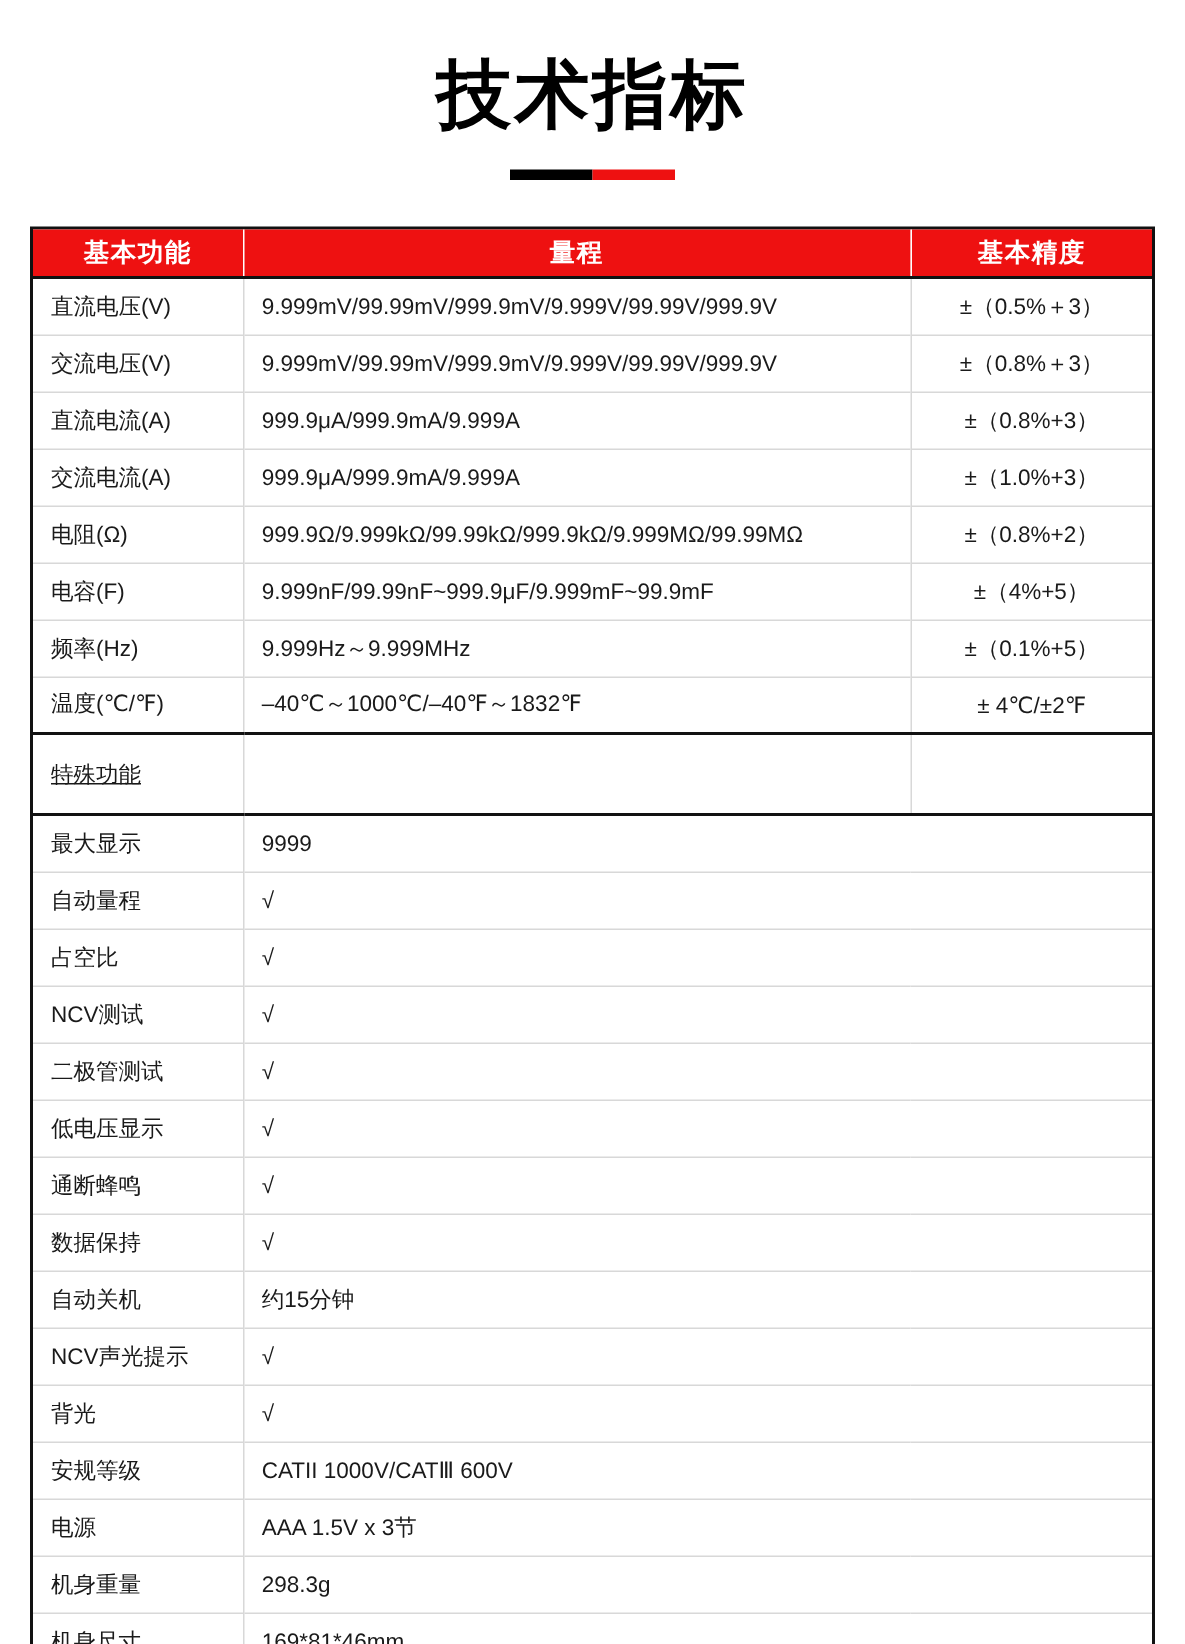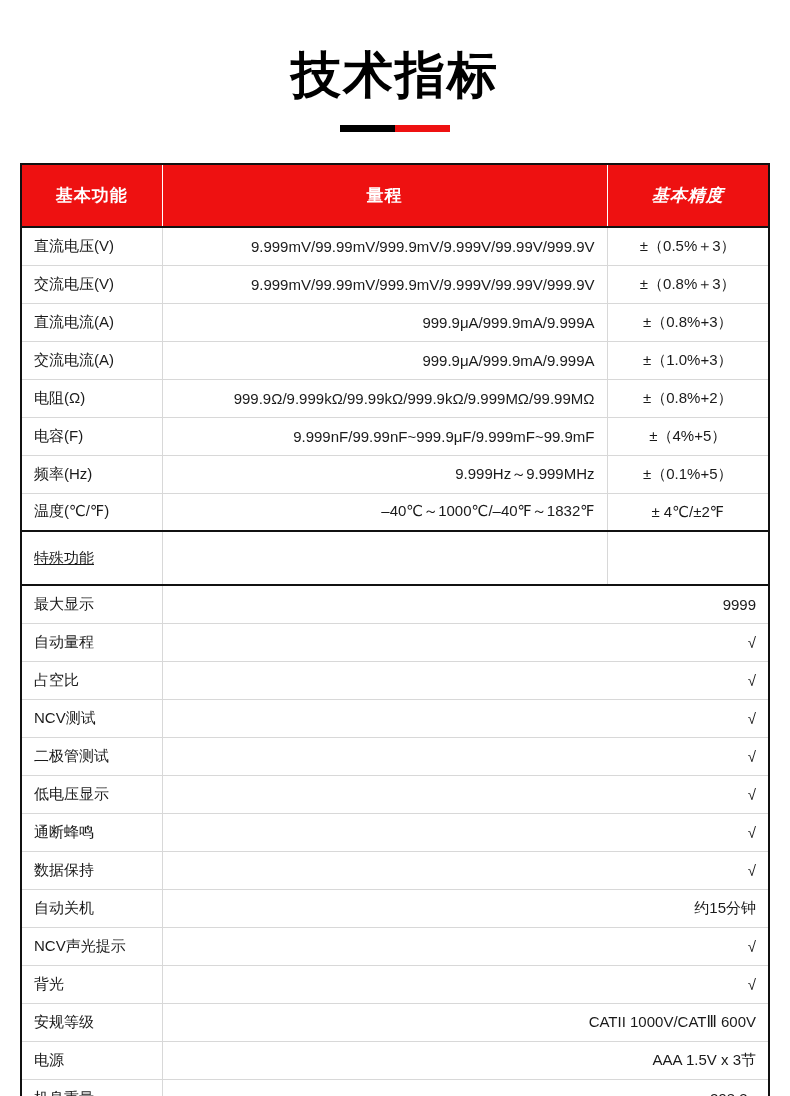--- a/index.html
+++ b/index.html
@@ -27,21 +27,21 @@
   .title-block {
     padding-top: 36px;
     text-align: center;
   }
   .page-title {
     font-size: 50px;
     font-weight: bold;
     letter-spacing: 2px;
     line-height: 1.1;
     color: #000000;
-    margin: 12px;
+    margin: 0;
   }
   .divider {
     margin: 22px auto 0 auto;
     width: 110px;
     height: 7px;
     display: flex;
   }
   .divider .seg-dark {
     flex: 1 1 50%;
     background: #000000;
@@ -66,45 +66,45 @@
   }
   table.spec col.c-fn    { width: 140px; }
   table.spec col.c-range { width: 445px; }
   table.spec col.c-acc   { width: 161px; }
 
   thead th {
     background: #ee1111;
     color: #ffffff;
     font-size: 17px;
     font-weight: bold;
-    height: 62px;
+    height: 32px;
     padding: 0 10px;
     text-align: center;
     border-right: 1px solid #ffffff;
     box-sizing: border-box;
     letter-spacing: 1px;
   }
-  thead th:last-child { border-right: none; font-style: italic; }
+  thead th:last-child { border-right: none; }
   thead tr { border-bottom: 2px solid #111111; }
 
   tbody td {
     height: 38px;
     padding: 4px 12px;
     border-top: 1px solid #d8d8d8;
     border-right: 1px solid #d8d8d8;
     box-sizing: border-box;
     vertical-align: middle;
     font-size: 15px;
     color: #1a1a1a;
   }
   tbody td:last-child { border-right: none; }
   tbody tr:first-child td { border-top: none; }
 
   td.fn   { text-align: left; }
-  td.rng  { text-align: right; }
+  td.rng  { text-align: left; }
   td.acc  { text-align: center; white-space: nowrap; }
 
   
   tr.section-sep td {
     border-top: 2px solid #111111;
     border-bottom: 2px solid #111111;
     height: 54px;
     text-decoration: underline;
   }
   tr.after-sep td { border-top: none; }

